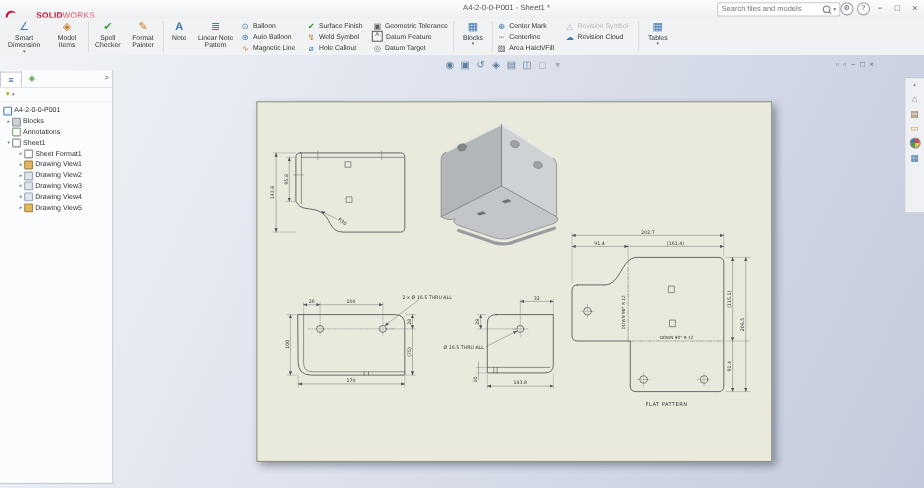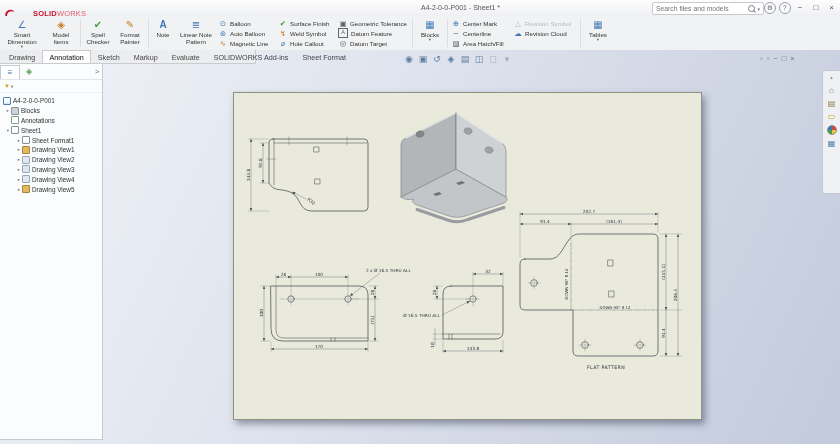--- a/index.html
+++ b/index.html
@@ -363,29 +363,20 @@
 
       <div class="taskpane">
         <span class="tp" style="font-size:5px;color:#889;">▴</span>
         <span class="tp">⌂</span>
         <span class="tp" style="color:#8a6d3b;">▤</span>
         <span class="tp" style="color:#c9a227;">▭</span>
         <span class="ball"></span>
         <span class="tp" style="color:#4a7ba6;">▦</span>
       </div>
 
-      <div class="tabstrip">
-        <span class="tab">Drawing</span>
-        <span class="tab active">Annotation</span>
-        <span class="tab">Sketch</span>
-        <span class="tab">Markup</span>
-        <span class="tab">Evaluate</span>
-        <span class="tab">SOLIDWORKS Add-ins</span>
-        <span class="tab">Sheet Format</span>
-      </div>
 
       <div class="panel">
         <div class="ptabs">
           <span class="ptab active">≡</span>
           <span class="ptab green">◈</span>
           <span class="pchev">&gt;</span>
         </div>
         <div class="filter">
           <span class="funnel">▼</span>
           <span class="fdrop">▾</span>

